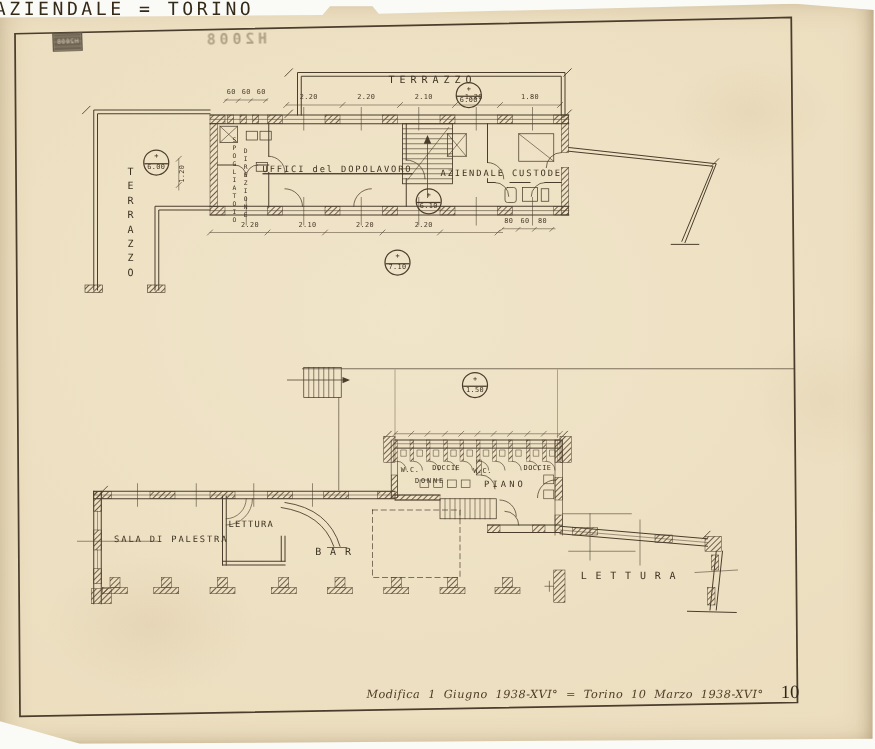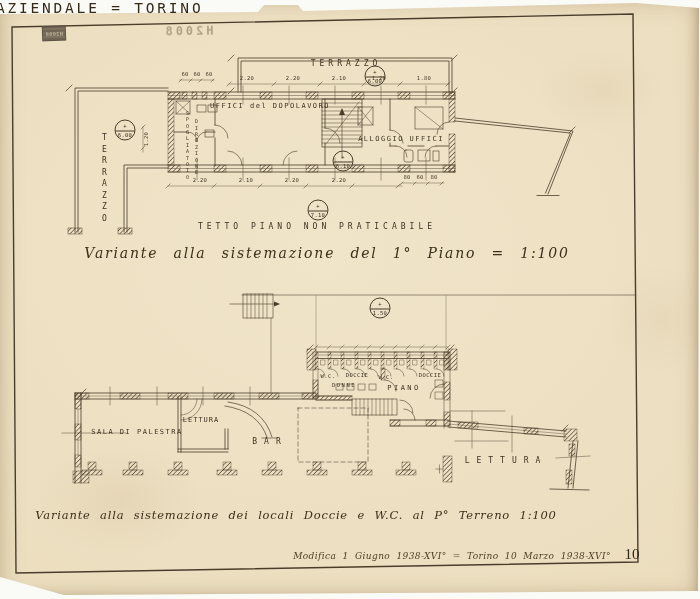--- a/index.html
+++ b/index.html
@@ -291,23 +291,22 @@
 
       <path d="M307 351l6-6M448 351l6-6M80 395l6-6M562 431l6-6" stroke-width="0.7"></path>
     </g>
   </svg>
 
   <div class="layer">
       <div class="lbl room vert sp2" style="left: 104px; top: 179px;">TERRAZZO</div>
       <div class="lbl room sp3" style="left: 346px; top: 64px;">TERRAZZO</div>
       <div class="lbl tiny vert" style="left: 187px; top: 145px;">SPOGLIATOIO</div>
       <div class="lbl tiny vert" style="left: 196px; top: 147px;">DIREZIONE</div>
-      <div class="lbl small sp1" style="left: 270px; top: 106px;">UFFICI del DOPOLAVORO</div>
-      <div class="lbl small sp1" style="left: 401px; top: 139px;">ALLOGGIO UFFICI</div>
-      <div class="lbl room sp3" style="left: 317px; top: 227px;">TETTO PIANO NON PRATICABILE</div>
+      <div class="lbl small sp1" style="left: 270px; top: 136px; text-decoration: underline;">UFFICI del DOPOLAVORO</div>
+      <div class="lbl small sp1" style="left: 401px; top: 139px;">AZIENDALE CUSTODE</div>
       <div class="lbl small sp1" style="left: 137px; top: 432px;">SALA DI PALESTRA</div>
       <div class="lbl small" style="left: 201px; top: 420px;">LETTURA</div>
       <div class="lbl room sp4" style="left: 270px; top: 442px;">BAR</div>
       <div class="lbl tiny2" style="left: 328px; top: 377px;">W.C.</div>
       <div class="lbl tiny2" style="left: 357px; top: 376px;">DOCCIE</div>
       <div class="lbl tiny2" style="left: 386px; top: 378px;">W.C.</div>
       <div class="lbl tiny2" style="left: 430px; top: 376px;">DOCCIE</div>
       <div class="lbl tiny2 sp1" style="left: 344px; top: 386px;">DONNE</div>
       <div class="lbl small sp2" style="left: 404px; top: 388px;">PIANO</div>
       <div class="lbl room sp4" style="left: 506px; top: 461px;">LETTURA</div>
@@ -342,20 +341,18 @@
       <div class="elev" style="left: 318px; top: 210px;">
         <span class="t">+</span>
         <span class="b">7.10</span>
       </div>
       <div class="elev" style="left: 380px; top: 308px;">
         <span class="t">+</span>
         <span class="b">1.50</span>
       </div>
     </div>
 
-  <div id="caption1" class="script">Variante alla sistemazione del 1° Piano = 1:100</div>
-  <div id="caption2" class="script">Variante alla sistemazione dei locali Doccie e W.C. al P° Terreno 1:100</div>
   <div id="title">F. R. I. G. T. = DOPOLAVORO   AZIENDALE = TORINO</div>
   <div id="note" class="script">Modifica 1 Giugno 1938-XVI° = Torino 10 Marzo 1938-XVI°</div>
   <div id="sheetnum">10</div>
   <div id="stampdark">H2008</div>
   <div id="stampfaint">H2008</div>
 </div>
 
 </body></html>

